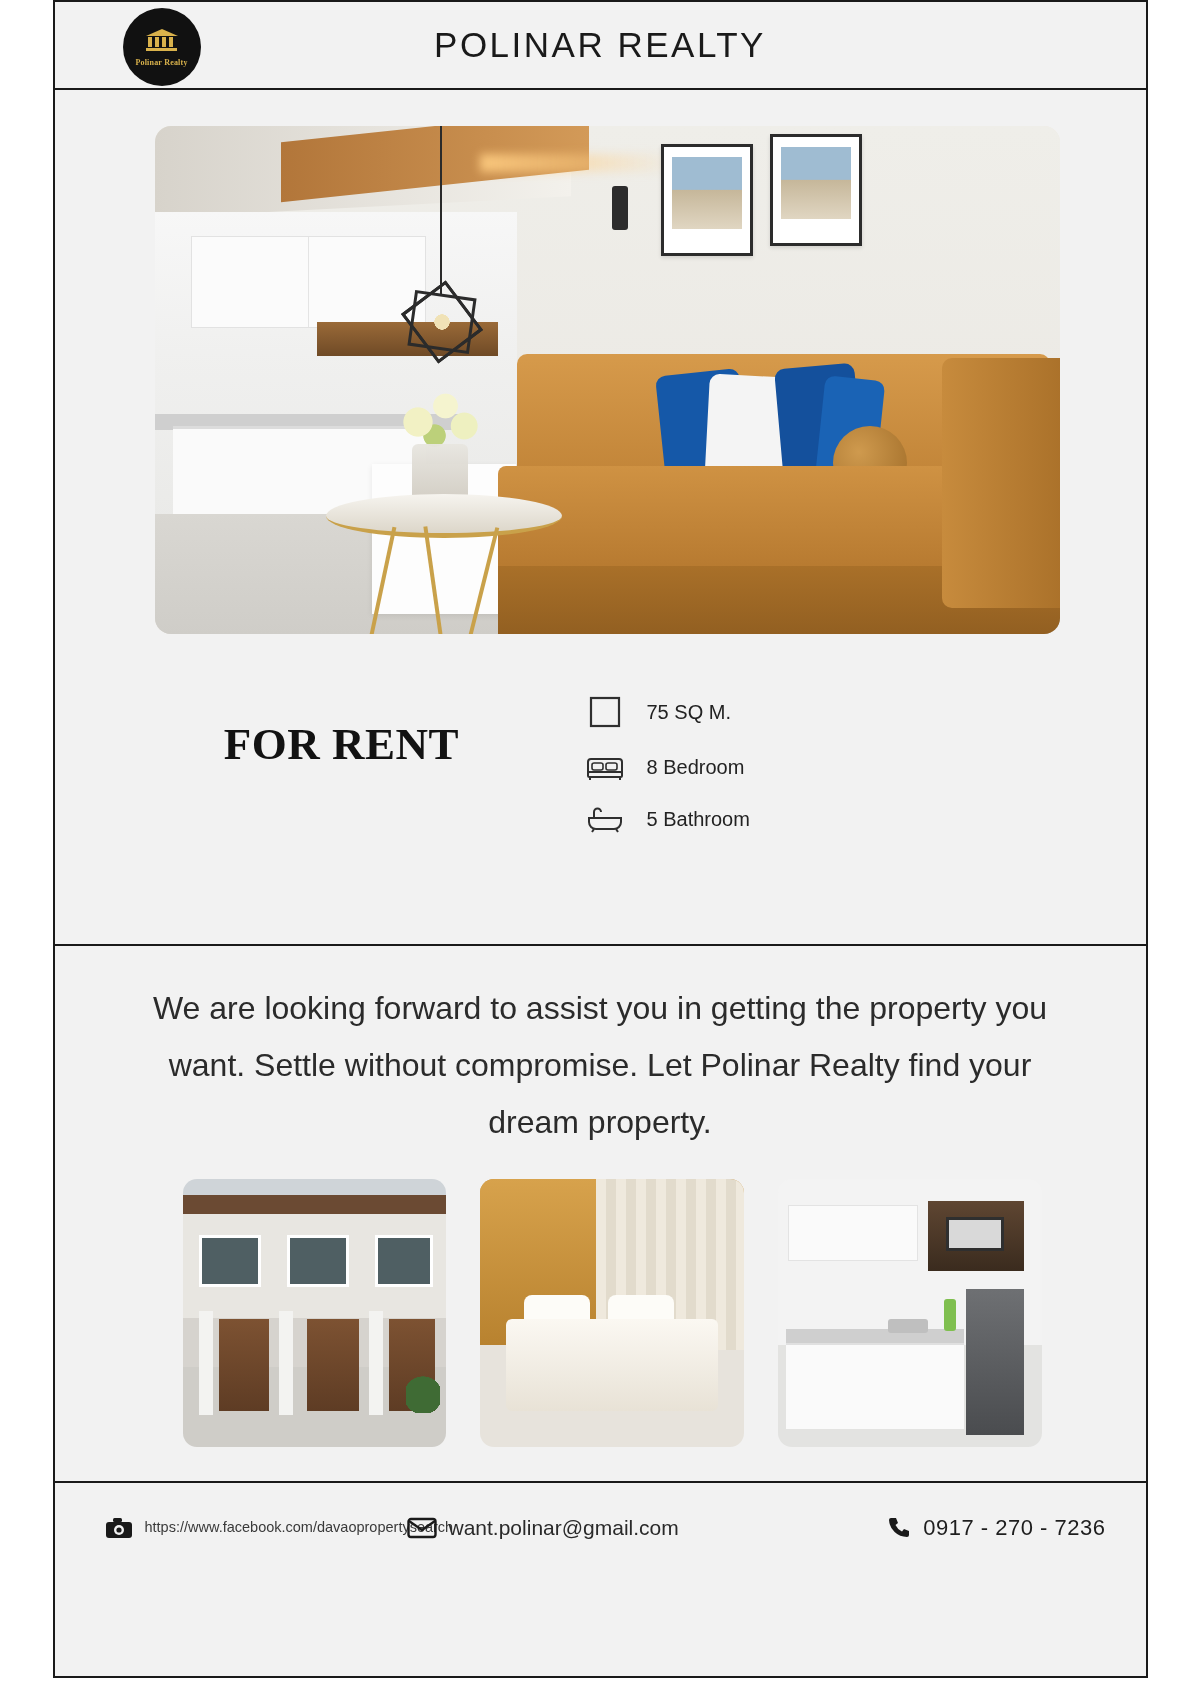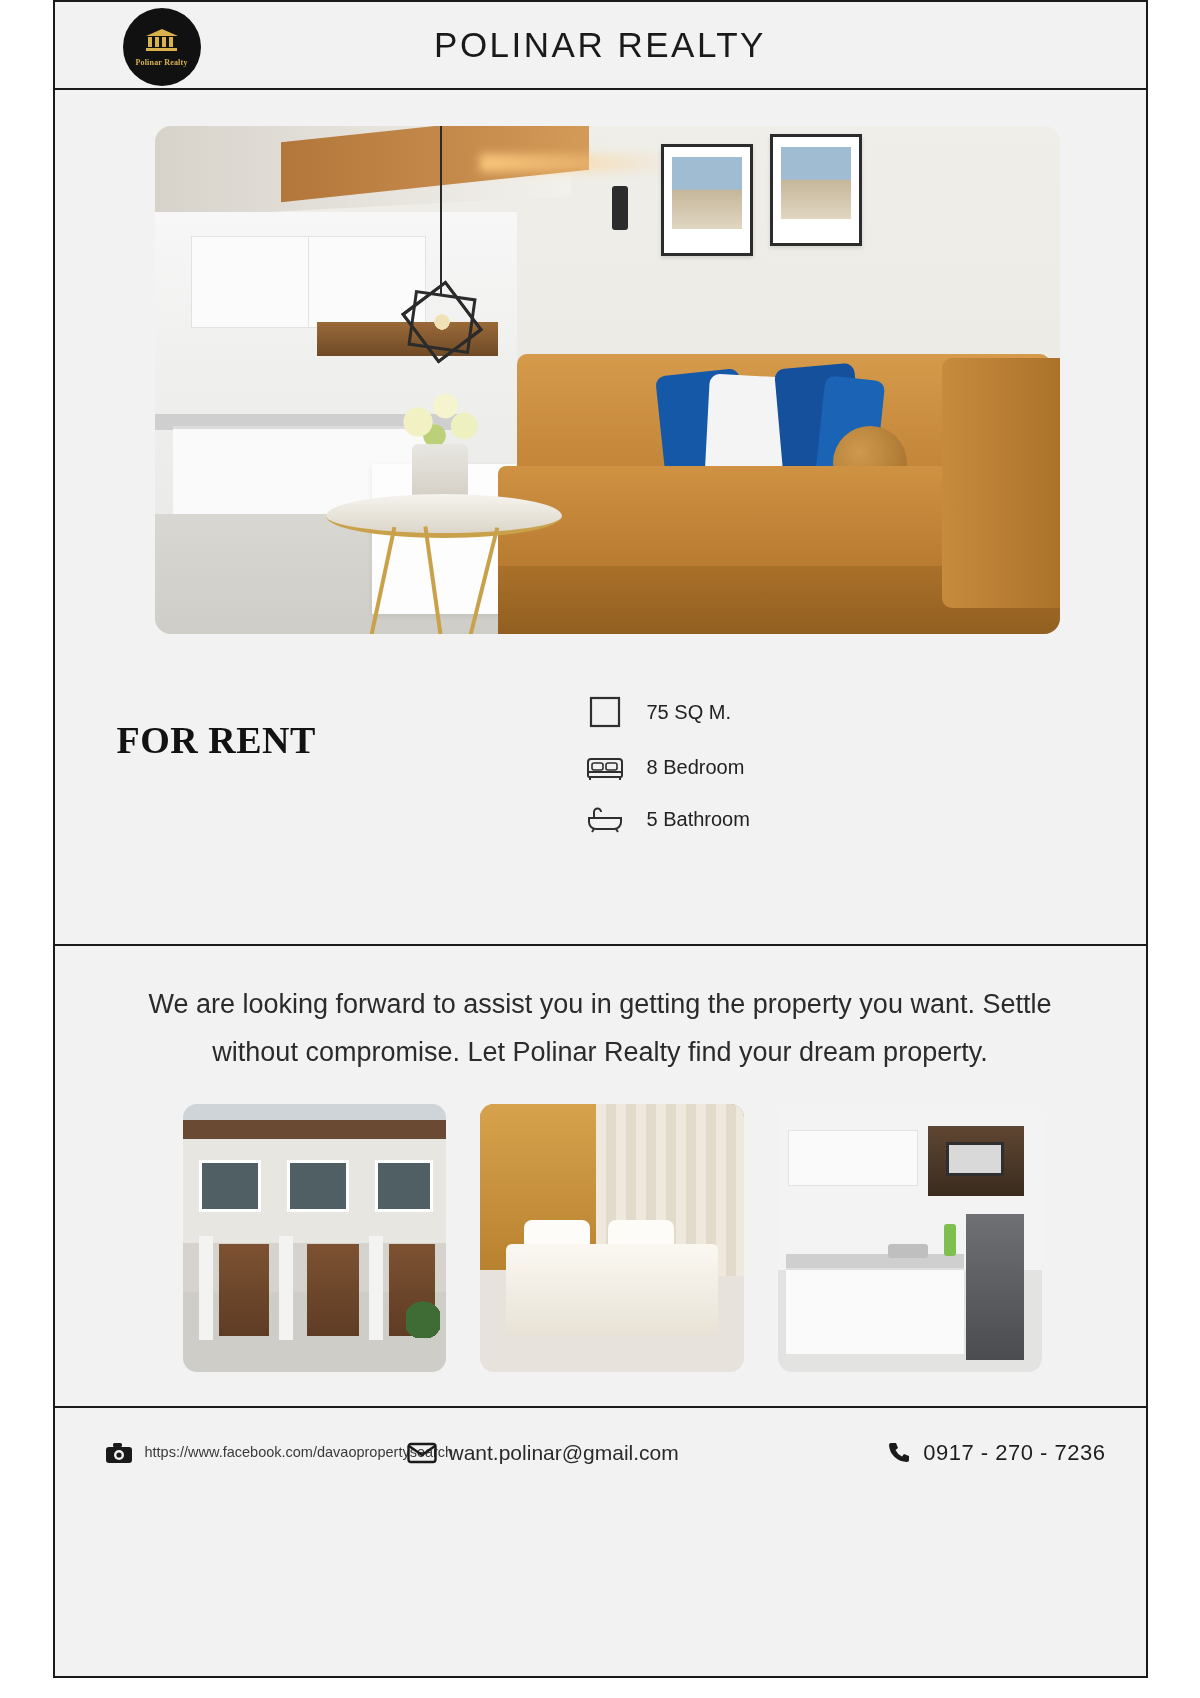--- a/index.html
+++ b/index.html
@@ -198,26 +198,27 @@
 
   
   .info {
     display: flex;
     padding: 46px 60px 0 62px;
     height: 310px;
   }
   .headline {
     font-family: "Liberation Serif", serif;
     font-weight: bold;
-    font-size: 38px;
+    font-size: 45px;
     line-height: 1.18;
     color: #121212;
     letter-spacing: .5px;
     padding-top: 38px;
     width: 450px;
+    text-align: center;
   }
   .specs { padding-top: 14px; margin-left: 10px; }
   .spec {
     display: flex;
     align-items: center;
     margin-bottom: 22px;
   }
   .spec .ico {
     width: 56px;
     display: flex;
@@ -230,21 +231,21 @@
     color: #222;
     margin-left: 14px;
   }
   .spec.loc .txt { font-size: 21px; }
 
   
   .divider { border-top: 2px solid #1a1a1a; }
   .message {
     padding: 34px 82px 0 82px;
     text-align: center;
-    font-size: 27px;
+    font-size: 32px;
     line-height: 1.78;
     color: #2b2b2b;
   }
 
   
   .gallery {
     display: flex;
     gap: 34px;
     padding: 28px 104px 0 128px;
   }

